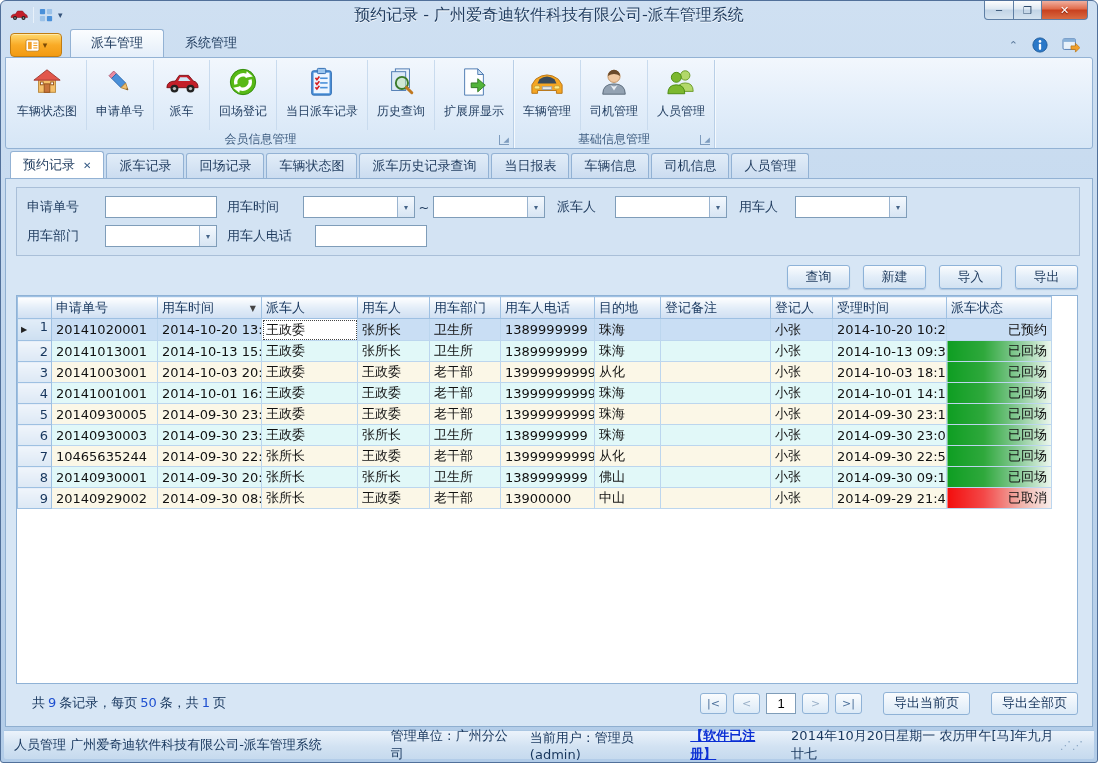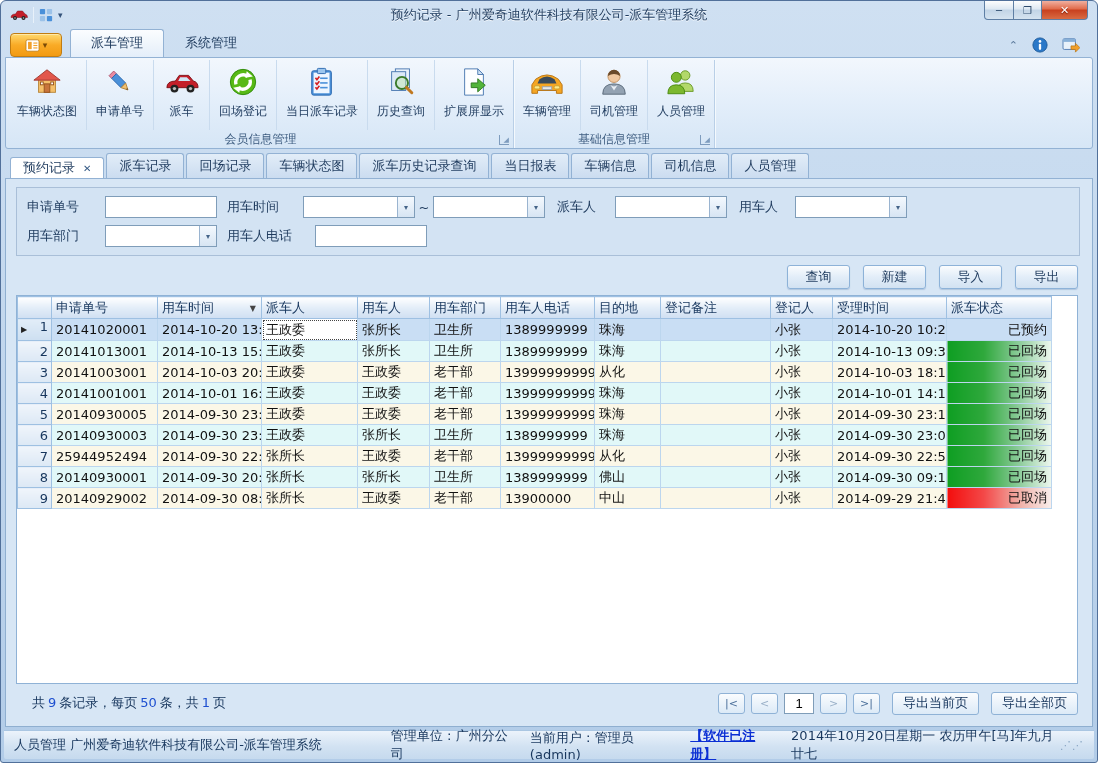--- a/index.html
+++ b/index.html
@@ -7,21 +7,21 @@
     font-family:"DejaVu Sans","Liberation Sans",sans-serif; font-size:13px; }
   .window { width:1098px; height:763px; display:flex; flex-direction:column;
     background:linear-gradient(#cfe0f2,#b2cce8); border:1px solid #51709a;
     border-radius:6px 6px 3px 3px; padding:0 3px 3px; position:relative; }
 
   
   .titlebar { height:28px; position:relative; display:flex; align-items:center; padding:0 6px; }
   .qat { display:flex; align-items:center; gap:5px; }
   .qat-sep { width:1px; height:16px; background:#9ab4d2; border-right:1px solid #e8f1fa; }
   .qat .dd { font-size:9px; color:#33527a; }
-  .title { position:absolute; left:0; right:0; text-align:center; color:#1f3b5e; font-size:13px;
+  .title { position:absolute; left:0; right:0; text-align:center; color:#1f3b5e; font-size:16px;
     text-shadow:0 1px 0 rgba(255,255,255,.8); pointer-events:none; }
   .winbtns { position:absolute; top:0; right:6px; display:flex; }
   .wb { height:19px; border:1px solid #5e7ea4; border-top:none; display:flex; align-items:center;
     justify-content:center; font-size:10px; color:#2d4a6b;
     background:linear-gradient(#fdfdfd,#dde8f2 45%,#c2d4e6 50%,#d5e3f0); }
   .wb-min { width:30px; border-radius:0 0 0 4px; }
   .wb-max { width:28px; border-left:none; }
   .wb-close { width:46px; border-left:none; border-radius:0 0 4px 0; color:#fff; font-size:11px;
     background:linear-gradient(#f0b0a0,#e06a4a 45%,#c8401e 50%,#d96b42); text-shadow:0 1px 1px #7a1a05; }
 
@@ -50,21 +50,21 @@
   .rglabel { font-size:12px; color:#3e5d80; }
   .launcher { position:absolute; right:4px; bottom:3px; width:10px; height:10px;
     border-left:1px solid #7e9cbe; border-bottom:1px solid #7e9cbe; font-size:7px; color:#7e9cbe;
     display:flex; align-items:flex-end; justify-content:flex-end; }
 
   
   .doctabs { height:29px; display:flex; align-items:flex-end; padding:4px 6px 0; gap:2px; }
   .dtab { height:25px; padding:0 12px; display:flex; align-items:center; gap:8px; font-size:13px;
     color:#1f3b5e; border:1px solid #93b2d4; border-bottom:none; border-radius:3px 3px 0 0;
     background:linear-gradient(#e2edf8,#cbdcf0); }
-  .dtab.active { background:#fff; height:21px; }
+  .dtab.active { background:#fff; height:27px; }
   .dtab .x { font-size:10px; color:#355a85; }
 
   
   .panel { flex:1; margin:0 1px; background:#d7e6f5; border:1px solid #8fafd0; border-top-color:#93b2d4;
     display:flex; flex-direction:column; overflow:hidden; }
   .filterbox { margin:8px 12px 0 10px; border:1px solid #a9bfd8; background:#d3e3f3; padding:7px 10px; }
   .fr { display:flex; align-items:center; height:24px; }
   .fr + .fr { margin-top:5px; }
   .flb { color:#1f3b5e; white-space:nowrap; }
   .w78{width:78px;} .w88{width:88px;} .w76{width:76px;} .w58{width:58px;} .w56{width:56px;}
@@ -102,21 +102,21 @@
 
   
   .footer { height:42px; display:flex; align-items:center; padding:0 14px 4px 26px; }
   .summary { color:#17365d; }
   .summary b { color:#1d4fd0; font-weight:normal; padding:0 3px; }
   .pager { margin-left:auto; display:flex; align-items:center; gap:6px; }
   .pg { width:27px; height:21px; border:1px solid #8fb2d6; border-radius:3px; color:#4a6f9a; font-size:11px;
     background:linear-gradient(#fafcfe,#dceaf7); display:flex; align-items:center; justify-content:center; }
   .pg.dim { color:#9ab0c8; }
   .pageinput { width:30px; height:21px; border:1px solid #7f9db9; background:#fff; text-align:center; font-size:13px; }
-  .ebtn { height:23px; padding:0 10px; margin-left:6px; border:1px solid #8fb2d6; border-radius:3px;
+  .ebtn { height:23px; padding:0 10px; margin-left:15px; border:1px solid #8fb2d6; border-radius:3px;
     color:#17365d; background:linear-gradient(#fafcfe,#dceaf7); display:flex; align-items:center;text-align:right; }
 
   
   .statusbar { height:29px; margin-top:3px; border-top:1px solid #aac6e2; border-radius:0 0 2px 2px;
     background:linear-gradient(#ecf3fb,#d2e2f2 55%,#c6daee); display:flex; align-items:center;
     padding:0 10px; color:#17365d; }
   .sb-welcome { width:404px; }
   .sb-org { margin-right:18px; }
   .sb-user { margin-right:16px; }
   .sb-reg { color:#0b2fd4; font-weight:bold; text-decoration:underline; margin-right:16px; }
@@ -534,21 +534,21 @@
               <td>珠海</td>
               <td></td>
               <td>小张</td>
               <td>2014-09-30 23:05</td>
               <td class="st returned">已回场</td>
             </tr>
             <tr class="odd">
               <td class="ind">
                 <span class="rnum">7</span>
               </td>
-              <td>25944952494</td>
+              <td>10465635244</td>
               <td>2014-09-30 22:00</td>
               <td>张所长</td>
               <td>王政委</td>
               <td>老干部</td>
               <td>13999999999</td>
               <td>从化</td>
               <td></td>
               <td>小张</td>
               <td>2014-09-30 22:59</td>
               <td class="st returned">已回场</td>

